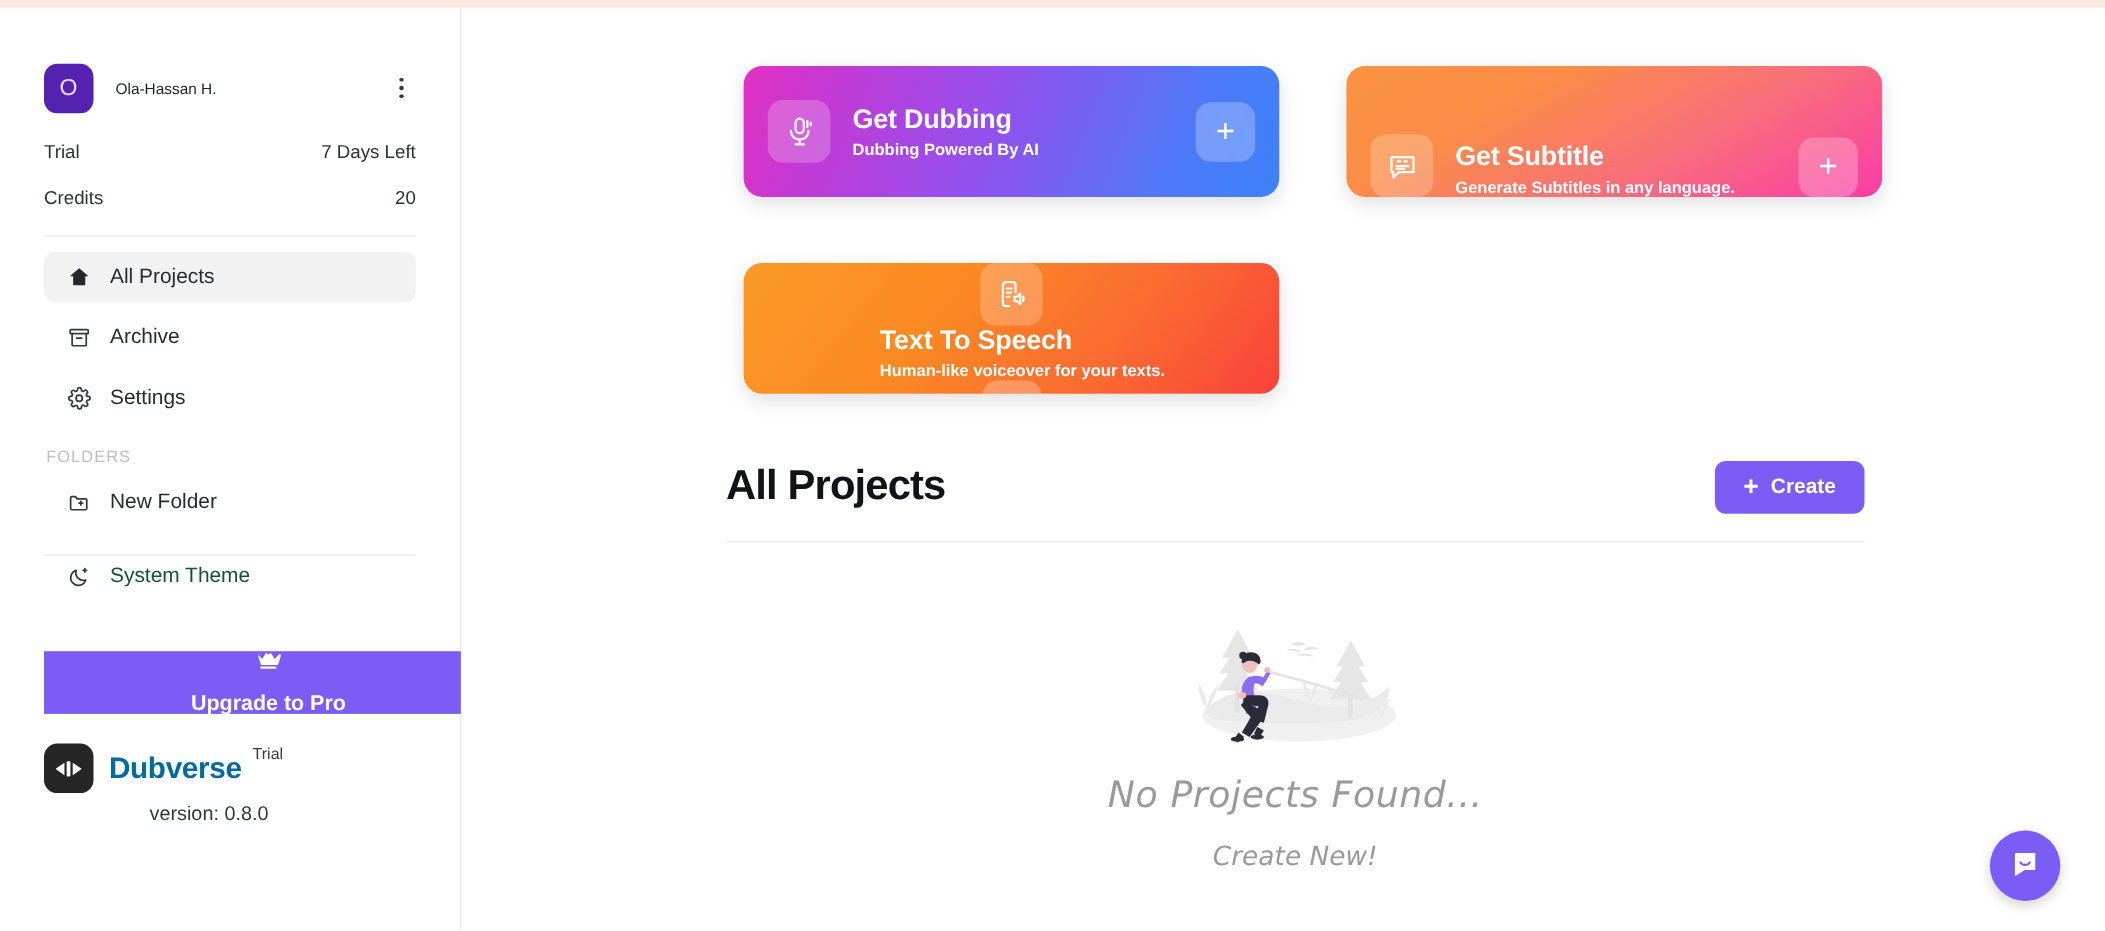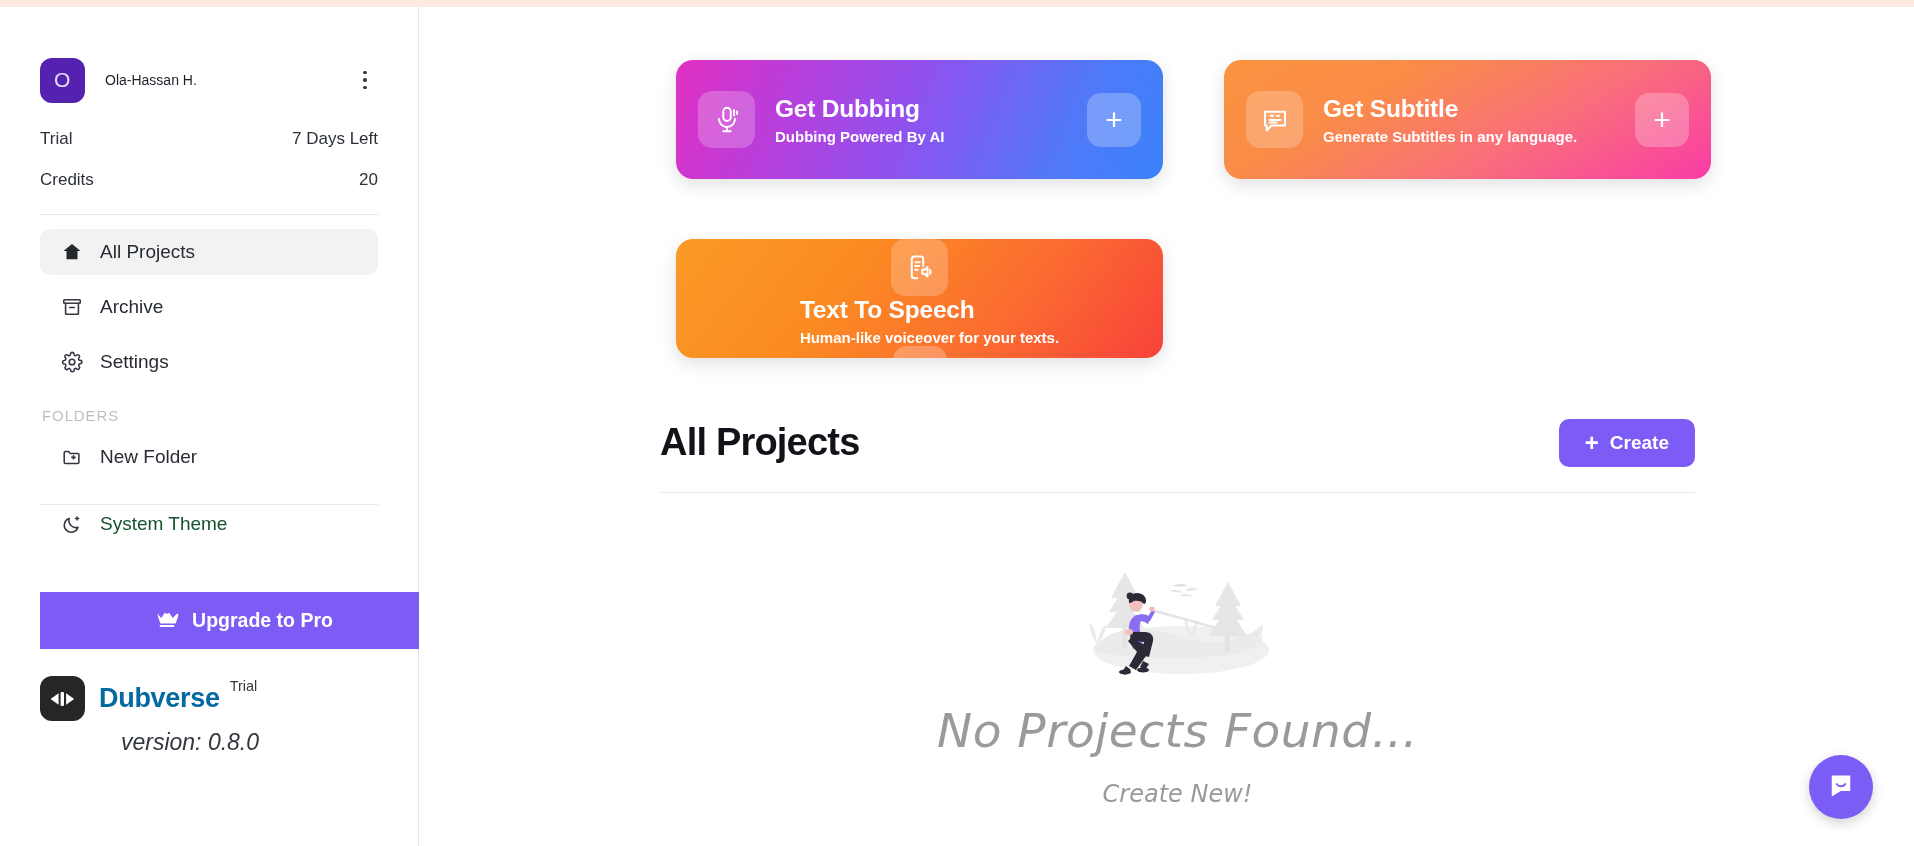--- a/index.html
+++ b/index.html
@@ -73,48 +73,49 @@
     display: flex; height: 44px; padding: 0 20px;
     font-size: 19px; color: #14532d; cursor: pointer; margin-top: 8px;
   }
 
   .upgrade-btn {
     margin-top: 35px; width: 408px; height: 57px; border-radius: 0;
     background: #7d5cf6; color: #fff; border: none;
     display: flex; align-items: center; justify-content: center; gap: 13px;
     font-size: 19.5px; font-weight: 700; cursor: pointer;
     font-family: "Liberation Sans", sans-serif;
+    flex-direction: column;
   }
 
   .brand-row { display: flex; align-items: center; margin-top: 27px; }
   .brand-logo {
     width: 45px; height: 45px; border-radius: 12px; background: #262626;
     display: flex; align-items: center; justify-content: center; flex: 0 0 45px;
   }
   .brand-name { font-size: 27px; font-weight: 700; color: #0369a1; margin-left: 14px; letter-spacing: -.3px;}
   .brand-trial { font-size: 14.5px; color: #3a3a3a; margin-left: 10px; align-self: flex-start; margin-top: 2px;}
-  .brand-version { font-size: 23px; color: #31353c; margin-top: 8px; text-align: center; width: 300px; font-style: italic;}
+  .brand-version { font-size: 18px; color: #31353c; margin-top: 8px; text-align: center; width: 300px;}
 
   
   .main {
     flex: 1 1 auto; position: relative; height: 846px; background: #fff;
     overflow: hidden;
   }
 
   .cards-wrap { position: absolute; left: 257px; top: 60px; width: 1035px; }
   .cards-row { display: flex; gap: 61px; }
 
   .action-card {
     position: relative; width: 487px; height: 119px; border-radius: 17px;
     display: flex; align-items: center; padding: 0 22px;
     box-shadow: 0 6px 18px rgba(0,0,0,.12);
     cursor: pointer; overflow: hidden;
   }
   .card-dubbing  { background: linear-gradient(112deg,#e231c2 0%, #c13ad6 18%, #8f52ef 48%, #4f79f8 80%, #3b82fa 100%); }
-  .card-subtitle { background: linear-gradient(150deg,#fb9340 0%, #fa8c48 30%, #f96f7a 62%, #f93ca7 100%); }
+  .card-subtitle { background: linear-gradient(150deg,#fb9340 0%, #fa8c48 30%, #f96f7a 62%, #f93ca7 100%); align-items: flex-end; }
   .card-tts      { background: linear-gradient(128deg,#fa9a27 0%, #fb8a22 35%, #fb6b31 68%, #f8423a 100%); flex-direction: column; }
 
   .card-icon {
     width: 57px; height: 57px; border-radius: 14px;
     background: rgba(255,255,255,.22);
     display: flex; align-items: center; justify-content: center; flex: 0 0 57px;
   }
   .card-text { margin-left: 20px; flex: 1 1 auto; }
   .card-title { font-size: 24.5px; font-weight: 700; color: #fff; letter-spacing: -.2px; }
   .card-sub { font-size: 15px; font-weight: 700; color: #fff; margin-top: 5px; }
@@ -163,21 +164,21 @@
   .projects-divider { height: 1px; background: #e9e9e9; margin-top: 22px; }
 
   
   .empty {
     position: absolute; left: 241px; top: 560px; width: 1035px;
     display: flex; flex-direction: column; align-items: center;
   }
   .empty-illus { width: 210px; height: 115px; }
   .empty-title {
     font-family: "DejaVu Sans", sans-serif;
-    font-size: 47px; color: #9a9a9a; font-style: italic; font-weight: 400;
+    font-size: 33px; color: #9a9a9a; font-style: italic; font-weight: 400;
     margin-top: 28px; letter-spacing: .5px;
   }
   .empty-sub {
     font-family: "DejaVu Sans", sans-serif;
     font-size: 24px; color: #9a9a9a; font-style: italic; margin-top: 22px;
   }
 
   
   .chat-widget {
     position: absolute; right: 41px; bottom: 27px;

